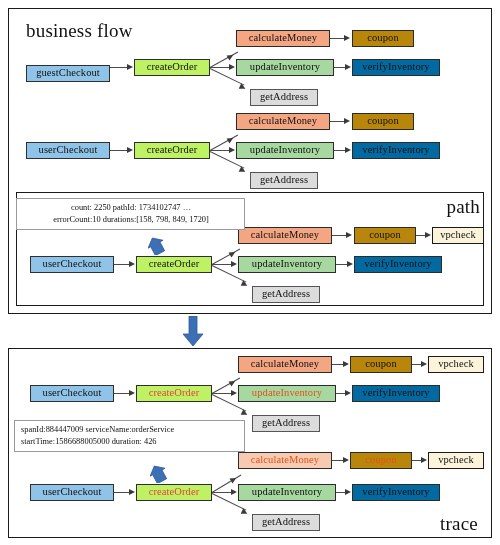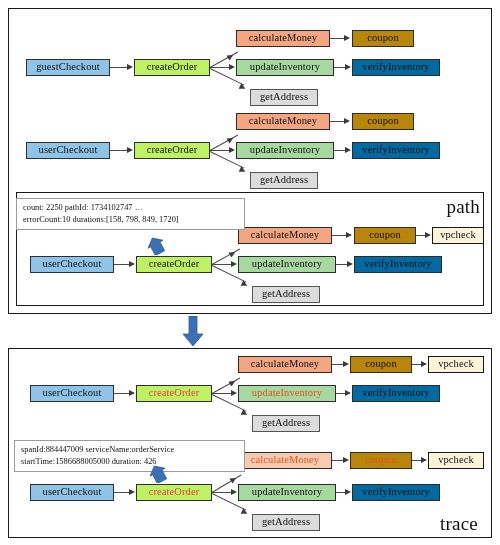--- a/index.html
+++ b/index.html
@@ -77,38 +77,39 @@
     box-sizing:border-box;
     background:#ffffff;
     border:1.2px solid #9a9a9a;
     font-family:"Liberation Serif","DejaVu Serif",serif;
     font-size:8.4px;
     line-height:12.2px;
     color:#111;
     padding:3px 5px 3px 6px;
     white-space:nowrap;
   }
-  #tooltip-path{left:16px;top:198px;width:229px;}
-  #tooltip-trace{left:14px;top:420px;width:231px;margin-top:20px;}
+  #tooltip-path{left:16px;top:198px;width:229px;text-align:center;}
+  #tooltip-trace{left:14px;top:420px;width:231px;}
   .tooltip div{white-space:nowrap;}
 
   
   .cursor-arrow{position:absolute;width:17px;height:18px;}
 
   
   #transition-arrow{position:absolute;left:181px;top:316px;width:24px;height:30px;}
 </style>
 </head>
 <body>
 
 <div class="canvas">
 
   <div class="panel" id="panel-business"></div>
-
-  <div class="node f-blue" style="left:26px;top:59px;width:84px;">guestCheckout</div>
+  <div class="panel-title" id="title-business">business flow</div>
+
+  <div class="node f-blue" style="left:26px;top:65px;width:84px;">guestCheckout</div>
   <div class="node f-graynode" style="left:134px;top:59px;width:76px;">createOrder</div>
   <div class="node f-salmon" style="left:236px;top:30px;width:94px;">calculateMoney</div>
   <div class="node f-gold" style="left:352px;top:30px;width:62px;">coupon</div>
   <div class="node f-green" style="left:236px;top:59px;width:98px;">updateInventory</div>
   <div class="node f-peach" style="left:352px;top:59px;width:88px;">verifyInventory</div>
   <div class="node f-gray" style="left:250px;top:89px;width:68px;">getAddress</div>
 
   <div class="edge" style="left:110px;top:67px;width:18px;"></div>
   <div class="arrowhead" style="left:127px;top:64px;"></div>
   <div class="edge" style="left:210px;top:67px;width:32px;transform:rotate(-29deg);"></div>

